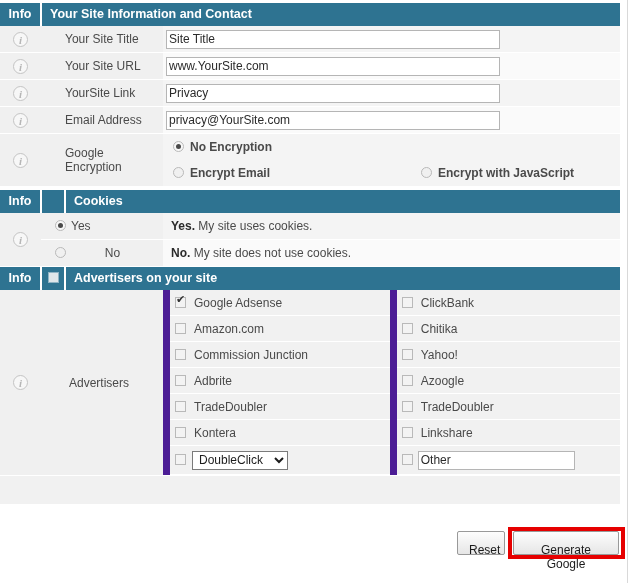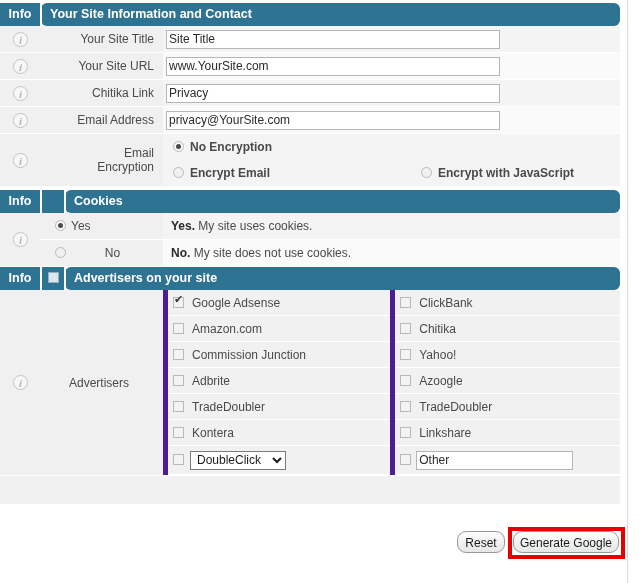--- a/index.html
+++ b/index.html
@@ -54,21 +54,21 @@
   .sect-head th {
     background: #2e7391;
     color: #ffffff;
     font-weight: bold;
     font-size: 12.5px;
     height: 23px;
     line-height: 23px;
     text-align: left;
     border-right: 2px solid #ffffff;
   }
-  .sect-head th.last { border-right: none; border-radius: 6px; }
+  .sect-head th.last { border-right: none; }
   .sect-head th.info-h { text-align: center; padding: 0; }
   .sect-head th.title-h { padding-left: 8px; }
   .sect-head th.mid-h { text-align: center; }
 
   .gap-row td { height: 3px; background: #ffffff; }
 
   
   tr.r td {
     background: #f4f4f4;
     border-bottom: 1px solid #ffffff;
@@ -80,21 +80,20 @@
     width: 41px;
     text-align: center;
     background: #f0f0f0 !important;
   }
   td.mid-c {
     width: 24px;
     background: #f0f0f0 !important;
   }
   td.lbl-c {
     width: 98px;
-    text-align: right;
     padding-right: 9px !important;
     color: #4a4a4a;
     font-size: 12px;
     background: #f0f0f0 !important;
   }
   td.field-c {
     padding-left: 3px !important;
   }
 
   
@@ -192,21 +191,21 @@
   td.adv-lbl {
     width: 98px;
     text-align: left;
     padding-left: 4px !important;
     color: #4a4a4a;
     background: #f0f0f0 !important;
   }
   td.ad-c {
     background: #f1f1f1;
     border-bottom: 1px solid #ffffff;
-    border-left: 5px solid #4c1d95;
+    border-left: 7px solid #4c1d95;
     height: 25px;
     padding-left: 5px !important;
   }
   .ad-name {
     font-size: 12px;
     color: #4a4a4a;
     margin-left: 8px;
   }
 
   select.dd {
@@ -234,22 +233,22 @@
     width: 620px;
     height: 54px;
   }
   button.btn {
     position: absolute;
     font-family: "Liberation Sans", sans-serif;
     font-size: 12px;
     color: #1b1b1b;
     background: linear-gradient(#fdfdfd, #e6e6e6);
     border: 1px solid #999999;
-    border-radius: 9px;
-    padding: 4px;
+    border-radius: 2px;
+    padding: 11px;
     height: 22px;
     cursor: pointer;
   }
   #btn-reset { left: 457px; top: 4px; width: 48px; }
   #btn-policy { left: 513px; top: 4px; width: 106px; }
   #btn-html { left: 513px; top: 29px; width: 106px; }
 
   .hl-box {
     position: absolute;
     left: 508px;
@@ -297,39 +296,39 @@
       <td class="mid-c"></td>
       <td class="lbl-c">Your Site URL</td>
       <td class="field-c">
         <input class="txt wide" type="text" value="www.YourSite.com" style="">
       </td>
     </tr>
 
     <tr class="r">
       <td class="info-c"><span class="info-icon">i</span></td>
       <td class="mid-c"></td>
-      <td class="lbl-c">Chitika Link</td>
+      <td class="lbl-c">YourSite Link</td>
       <td class="field-c">
         <input class="txt wide" type="text" value="Privacy" style="">
       </td>
     </tr>
 
     <tr class="r alt">
       <td class="info-c"><span class="info-icon">i</span></td>
       <td class="mid-c"></td>
       <td class="lbl-c">Email Address</td>
       <td class="field-c">
         <input class="txt wide" type="text" value="privacy@YourSite.com" style="">
       </td>
     </tr>
 
     <tr class="r">
       <td class="info-c"><span class="info-icon">i</span></td>
       <td class="mid-c"></td>
-      <td class="lbl-c">Email Encryption</td>
+      <td class="lbl-c">Google Encryption</td>
       <td class="enc-c">
         <div class="enc-line">
           <span style="margin-left:10px">
             <span class="radio on"></span><span class="opt-label">No Encryption</span>
           </span>
         </div>
         <div class="enc-line">
           <span style="margin-left:10px">
             <span class="radio"></span><span class="opt-label">Encrypt Email</span>
           </span>

